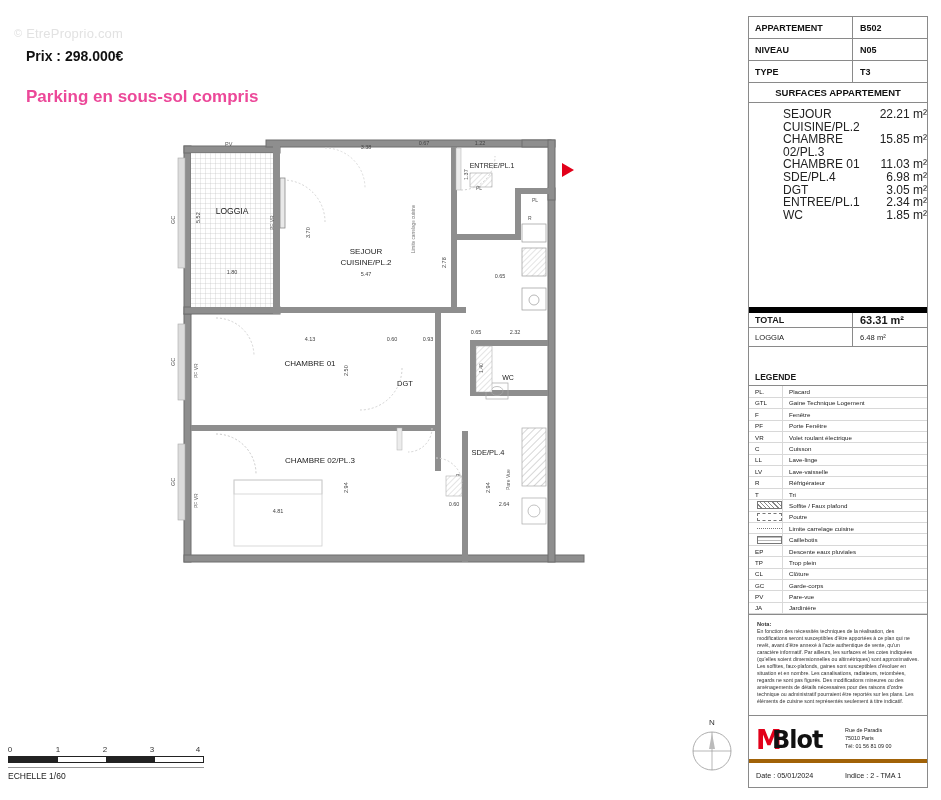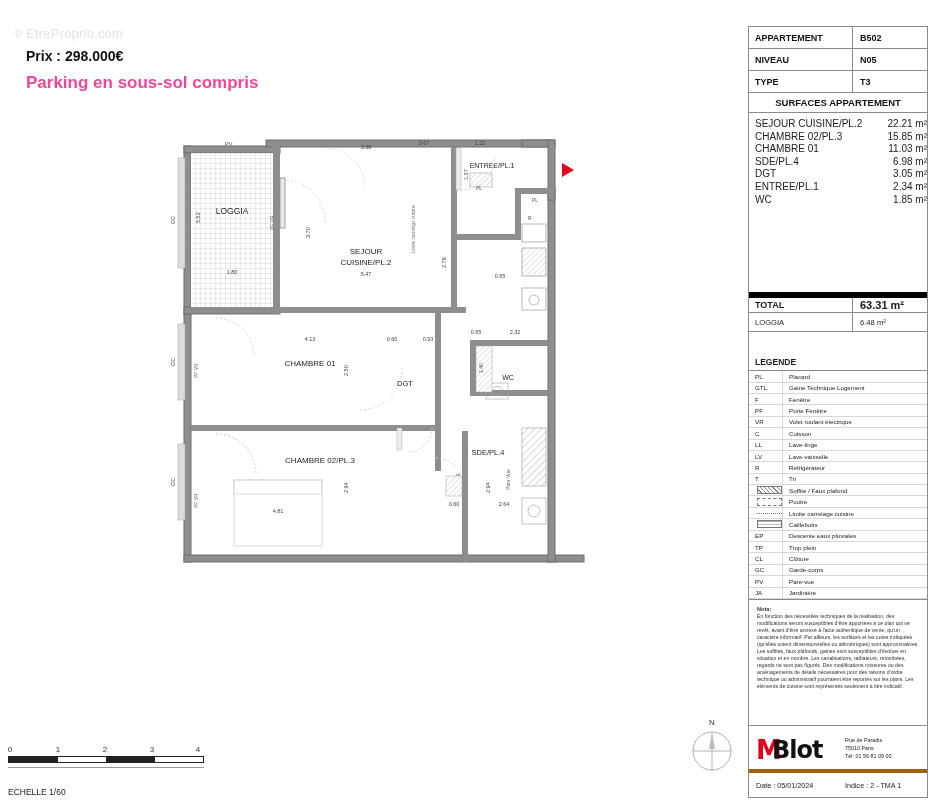--- a/index.html
+++ b/index.html
@@ -16,59 +16,59 @@
   
   .watermark {
     position: absolute; top: 26px; left: 14px;
     font-size: 13px; color: #e2e2e2; letter-spacing: .2px;
     user-select: none;
   }
   .watermark .c { font-size: 11px; vertical-align: 1px; }
 
   
   .price-block { position: absolute; top: 48px; left: 26px; }
-  .price-line1 { font-size: 14px; font-weight: bold; color: #111; margin-bottom: 9px; }
+  .price-line1 { font-size: 14px; font-weight: bold; color: #111; margin-bottom: 23px; }
   .price-line2 { font-size: 17px; font-weight: bold; color: #ec4899; }
 
   
   .plan { position: absolute; left: 170px; top: 128px; width: 420px; height: 452px; }
   .plan svg { display: block; }
 
   
   .scalebar { position: absolute; left: 8px; top: 745px; width: 196px; }
   .scalebar .ticks { position: relative; height: 11px; font-size: 8px; color: #333; }
   .scalebar .ticks span { position: absolute; top: 0; transform: translateX(-50%); }
   .scalebar .bar { position: relative; height: 7px; border: 1px solid #222; display: flex; }
   .scalebar .bar div { flex: 1; border-right: 1px solid #222; }
   .scalebar .bar div:last-child { border-right: none; }
   .scalebar .bar div.black { background: #222; }
-  .scalebar .label { margin-top: 4px; font-size: 8.5px; color: #222; border-top: 1px solid #999; padding-top: 19px; }
+  .scalebar .label { margin-top: 4px; font-size: 8.5px; color: #222; border-top: 1px solid #999; padding-top: 3px; }
 
   
   .panel {
-    position: absolute; left: 748px; top: 26px; width: 180px; height: 772px;
+    position: absolute; left: 748px; top: 16px; width: 180px; height: 772px;
     border: 1px solid #8a8a8a;
     font-size: 8px;
   }
   .panel .hrow {
     display: flex; border-bottom: 1px solid #8a8a8a; height: 22px; align-items: center;
   }
   .panel .hrow .k {
     width: 104px; padding-left: 6px; font-size: 9px; font-weight: bold; color: #111;
     border-right: 1px solid #8a8a8a; height: 100%; display: flex; align-items: center;
   }
   .panel .hrow .v { padding-left: 7px; font-size: 9px; font-weight: bold; color: #111; }
 
   .panel .section-title {
     height: 20px; display: flex; align-items: center; justify-content: center;
     font-size: 9.5px; font-weight: bold; border-bottom: 1px solid #8a8a8a; color: #111;
   }
 
   .surf-list { padding: 5px 0 0 0; }
-  .surf-row { display: flex; font-size: 10px; line-height: 12.6px; color: #222; }
+  .surf-row { display: flex; font-size: 12px; line-height: 12.6px; color: #222; margin-left: 28px; }
   .surf-row .n { padding-left: 6px; flex: 1; }
   .surf-row .a { width: 52px; text-align: right; }
 
   .total-row { display: flex; border-top: 6px solid #000000; border-bottom: 1px solid #8a8a8a; height: 21px; align-items: center; }
   .total-row .k { width: 104px; padding-left: 6px; font-weight: bold; font-size: 9px; border-right: 1px solid #8a8a8a; height: 100%; display: flex; align-items: center; }
   .total-row .v { padding-left: 7px; font-weight: bold; font-size: 11px; }
 
   .annex-row { display: flex; height: 19px; align-items: center; border-bottom: 1px solid #8a8a8a; font-size: 7.6px; }
   .annex-row .n { width: 104px; padding-left: 6px; border-right: 1px solid #8a8a8a; height: 100%; display: flex; align-items: center; }
   .annex-row .a { padding-left: 7px; }

